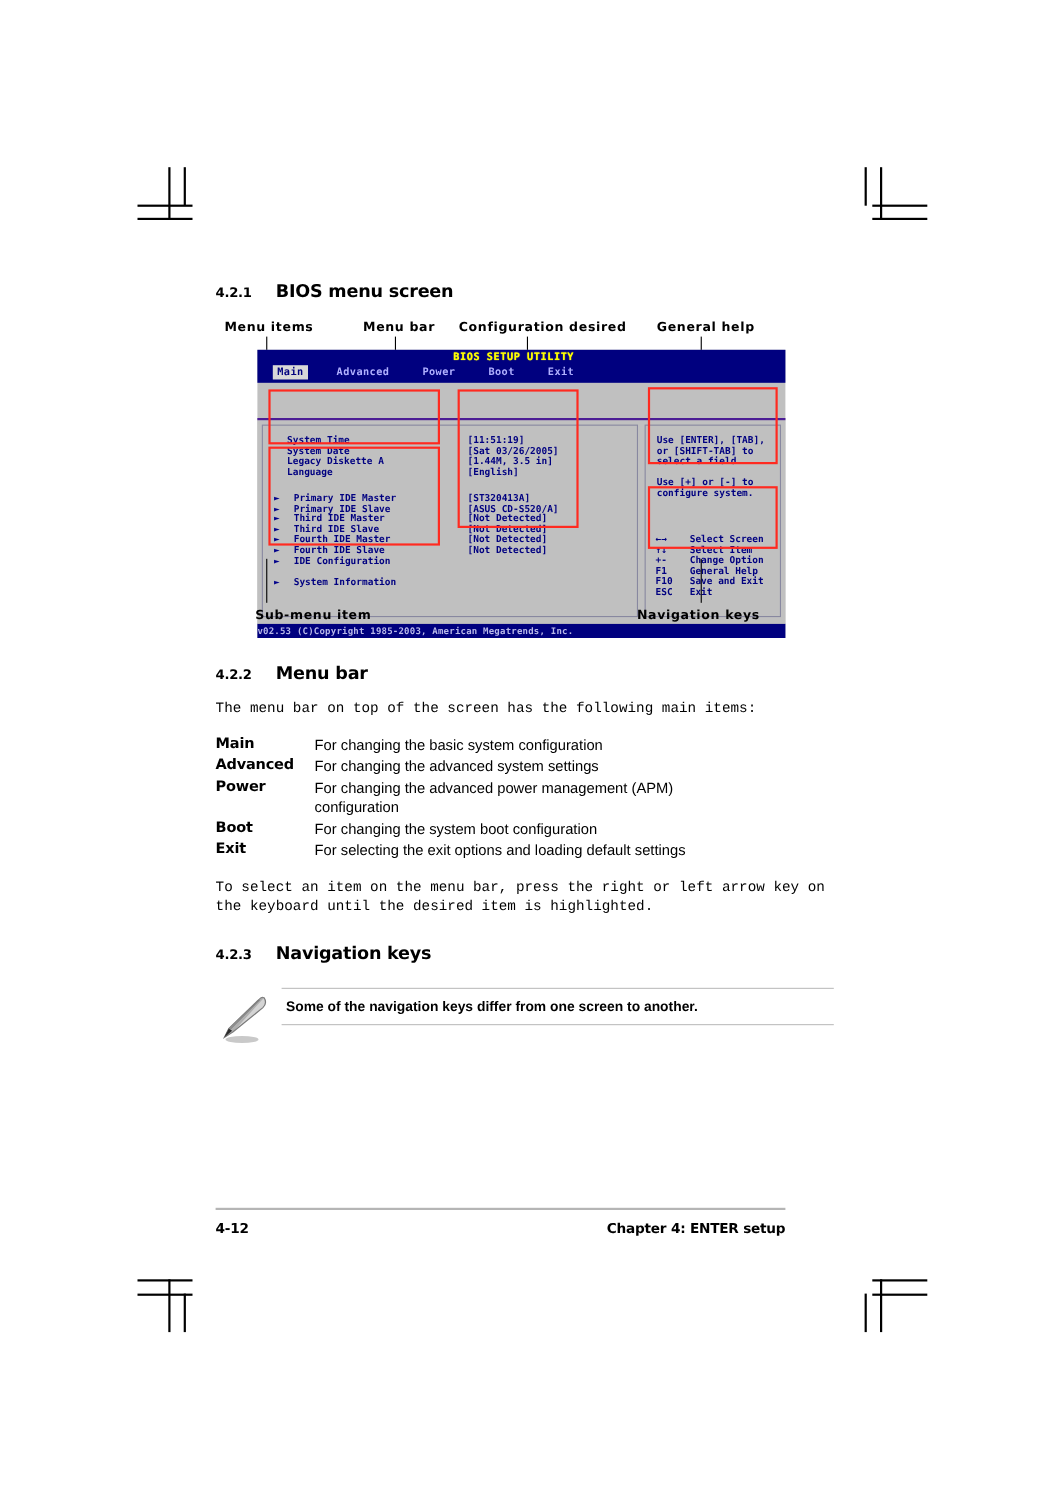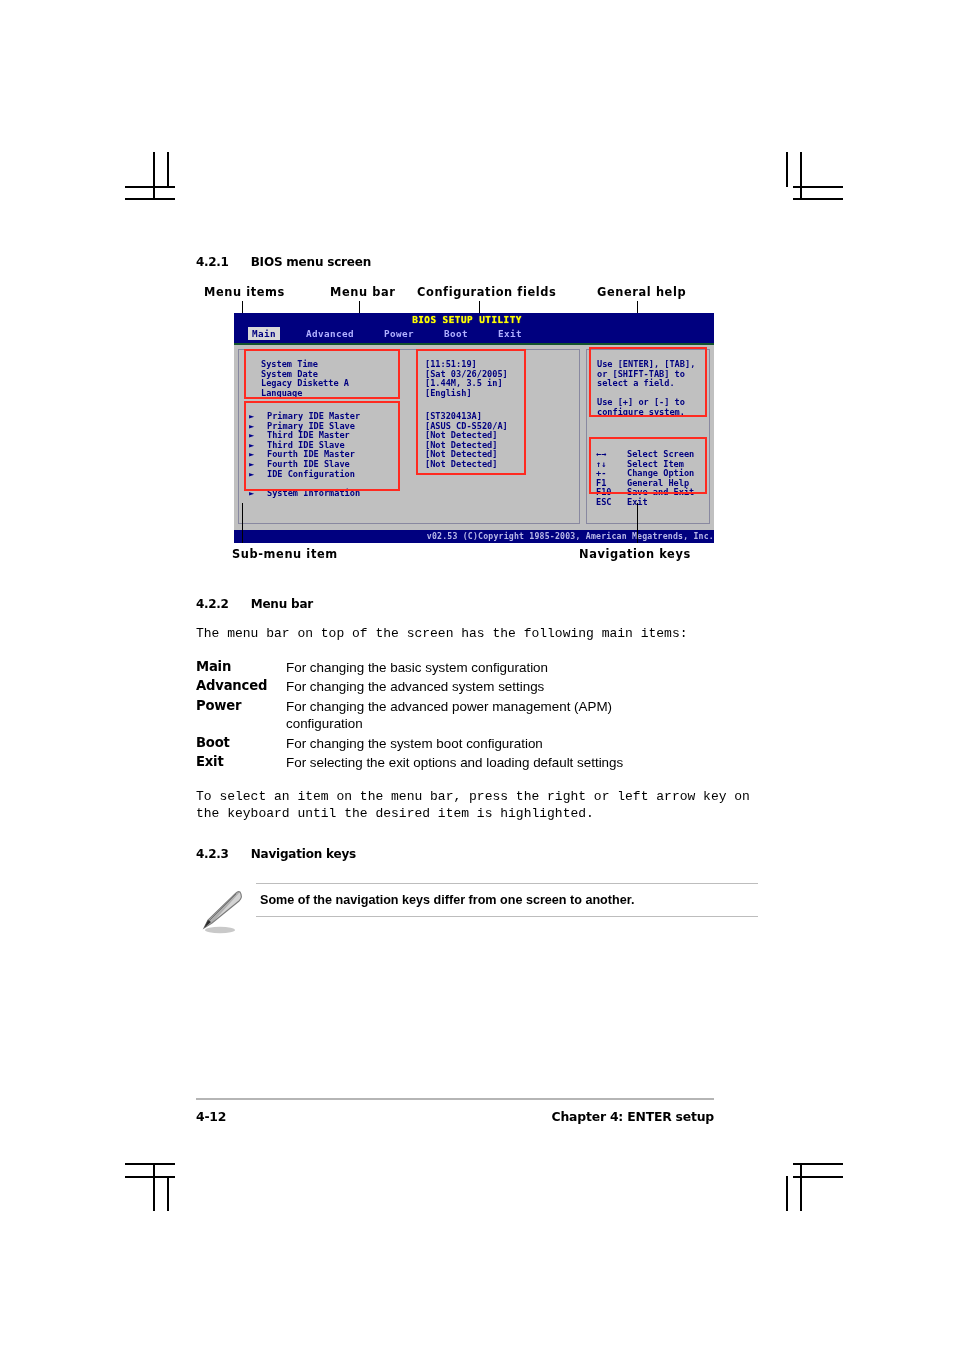--- a/index.html
+++ b/index.html
@@ -36,21 +36,21 @@
   }
   .heading {
     display: flex;
     align-items: baseline;
     margin: 0 0 14px 0;
     white-space: pre;
   }
   .heading .h-title {
     font-family: "DejaVu Sans", sans-serif;
     font-weight: bold;
-    font-size: 12px;
+    font-size: 16px;
     margin-left: 22px;
     letter-spacing: -0.2px;
   }
 
   
   .body-text {
     font-family: Liberation Mono, monospace;
     font-size: 13px;
     line-height: 17.5px;
     margin: 0 0 12px 0;
@@ -108,22 +108,23 @@
   .bios-tab.sel {
     background: #d8d8d8;
     color: #00007f;
   }
   .bios-tab-sp { width: 22px; }
 
   .bios-body {
     position: relative;
     height: 185px;
     background: #c0c0c0;
-    border-top: 2px solid #14532d;
+    border-top: 2px solid #4c1d95;
     padding: 0;
+    margin-top: 32px;
   }
   .panel-left {
     position: absolute;
     left: 4px; top: 4px;
     width: 340px; bottom: 6px;
     border: 1px solid #8888a0;
     background: #c0c0c0;
   }
   .panel-right {
     position: absolute;
@@ -131,21 +132,21 @@
     width: 122px; bottom: 6px;
     border: 1px solid #8888a0;
     background: #c0c0c0;
   }
   .bios-footer {
     height: 13px;
     background: #00007f;
     color: #b8b8e8;
     font-size: 8.2px;
     font-weight: bold;
-    text-align: right;
+    text-align: left;
     letter-spacing: 0.2px;
     line-height: 13px;
   }
 
   
   .bios-txt {
     position: absolute;
     font-family: "DejaVu Sans Mono", monospace;
     font-size: 8.6px;
     font-weight: bold;
@@ -249,21 +250,21 @@
 
   <div class="heading">
     <span class="h-num">4.2.1</span>
     <span class="h-title">BIOS menu screen</span>
   </div>
 
   <div class="figure-wrap" style="height:290px; margin-top:16px;">
 
     <span class="callout" style="left:8px;   top:0px;">Menu items</span>
     <span class="callout" style="left:134px; top:0px;">Menu bar</span>
-    <span class="callout" style="left:221px; top:0px;">Configuration fields</span>
+    <span class="callout" style="left:221px; top:0px;">Configuration desired</span>
     <span class="callout" style="left:401px; top:0px;">General help</span>
 
     <div class="leader" style="left:46px;  top:16px; height:68px;"></div>
     <div class="leader" style="left:163px; top:16px; height:40px;"></div>
     <div class="leader" style="left:283px; top:16px; height:52px;"></div>
     <div class="leader" style="left:441px; top:16px; height:48px;"></div>
 
     <div class="bios" style="position:absolute; left:0px; top:28px;">
 
       <div class="bios-topbar">

